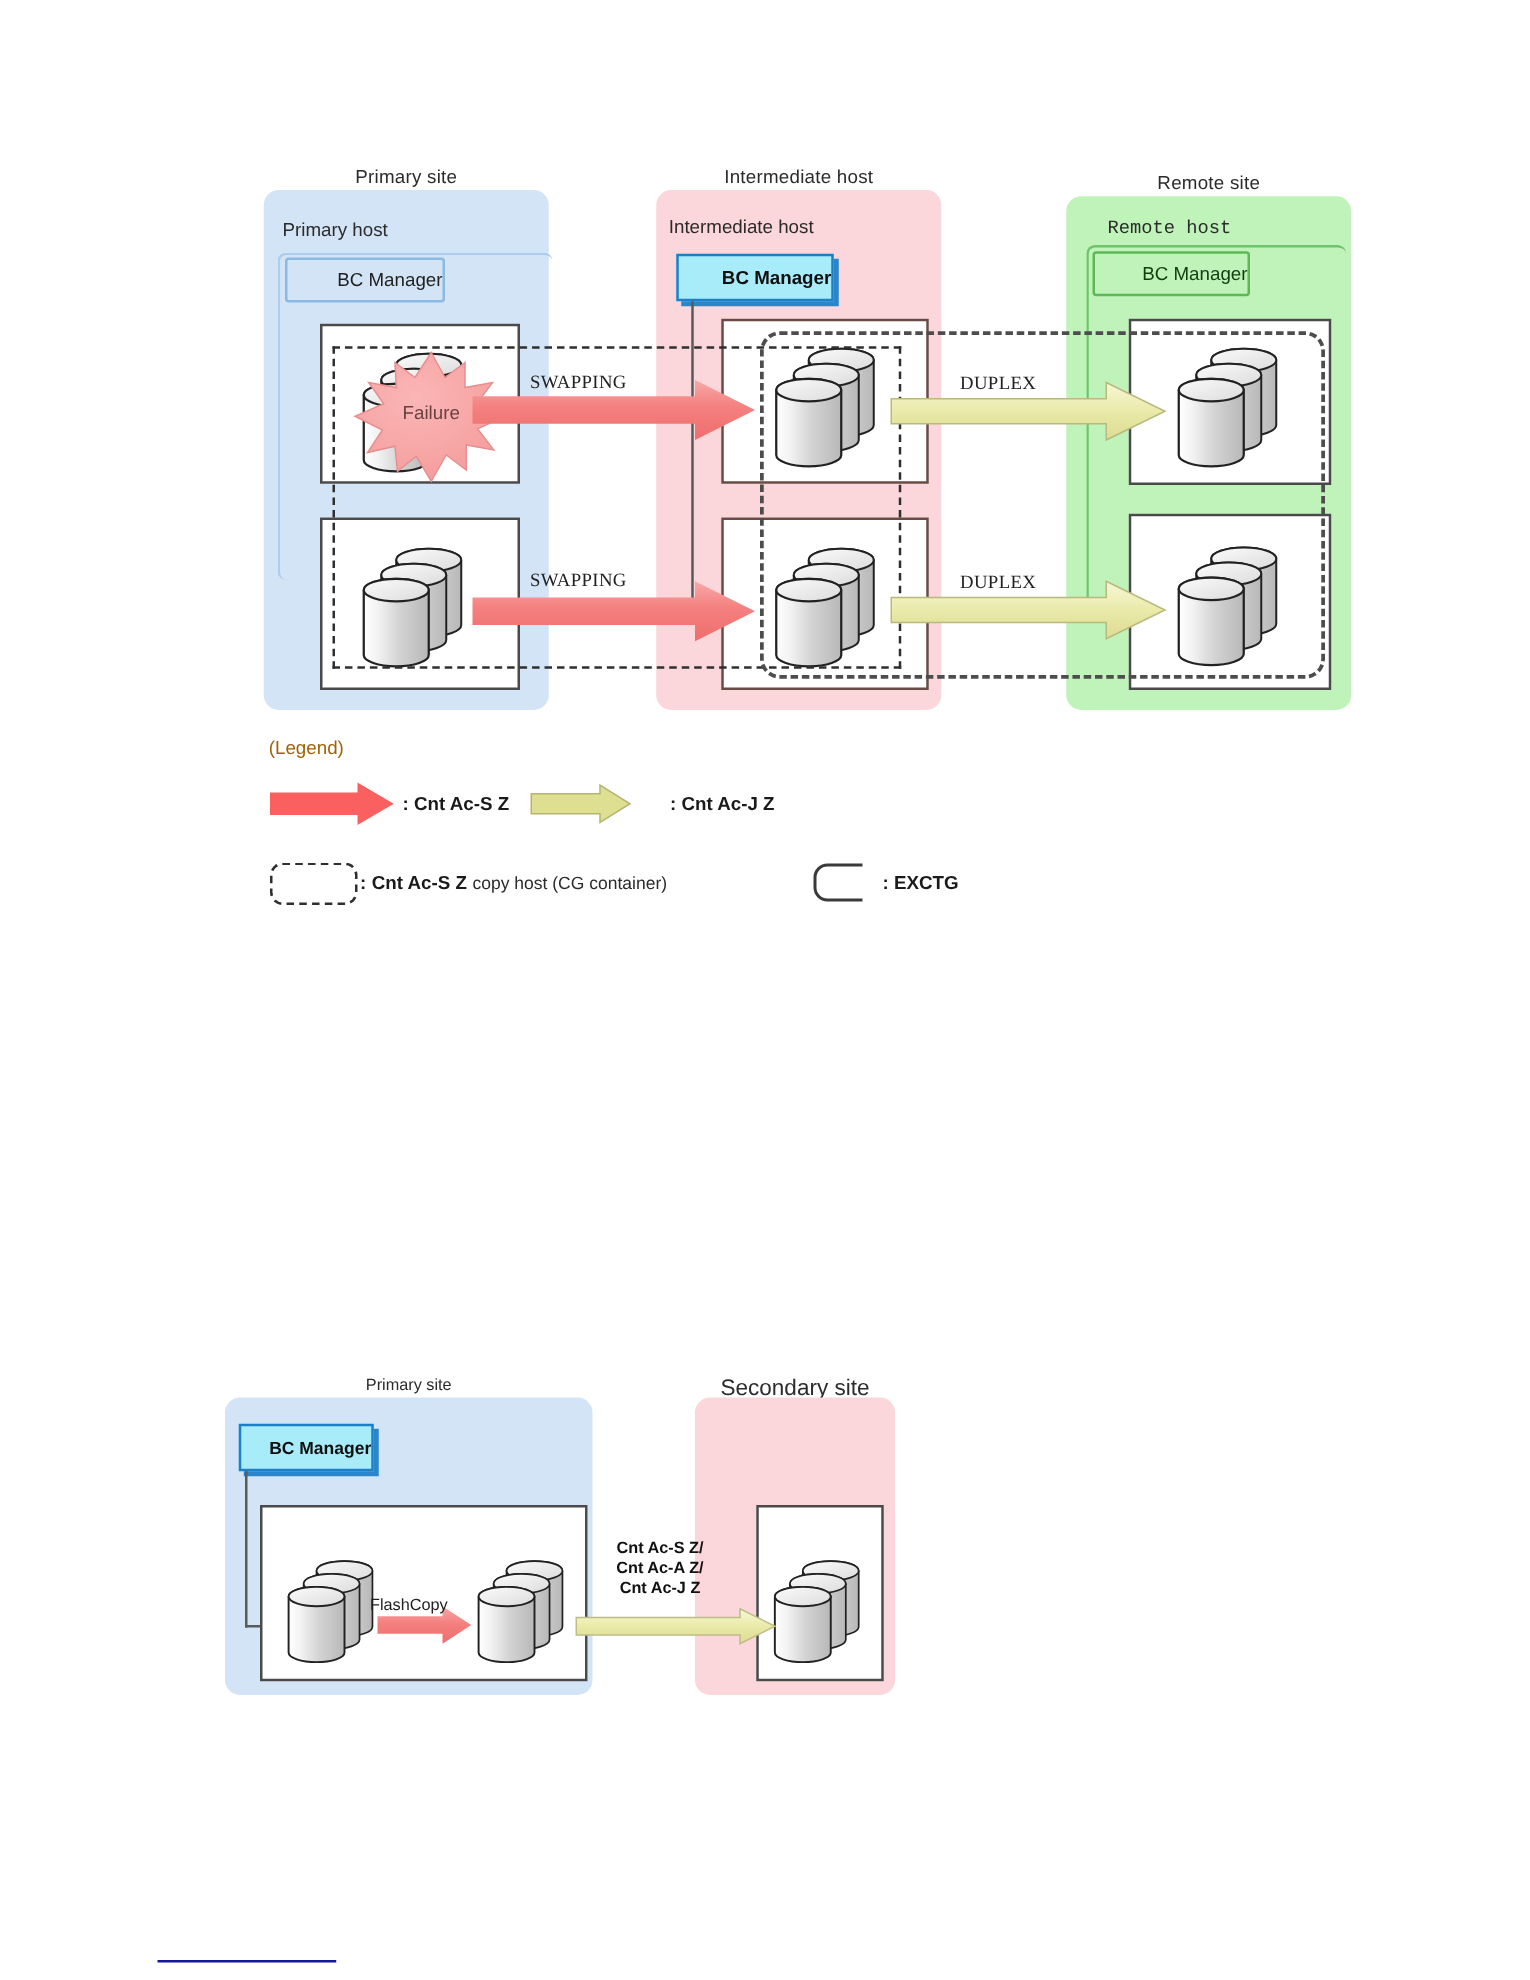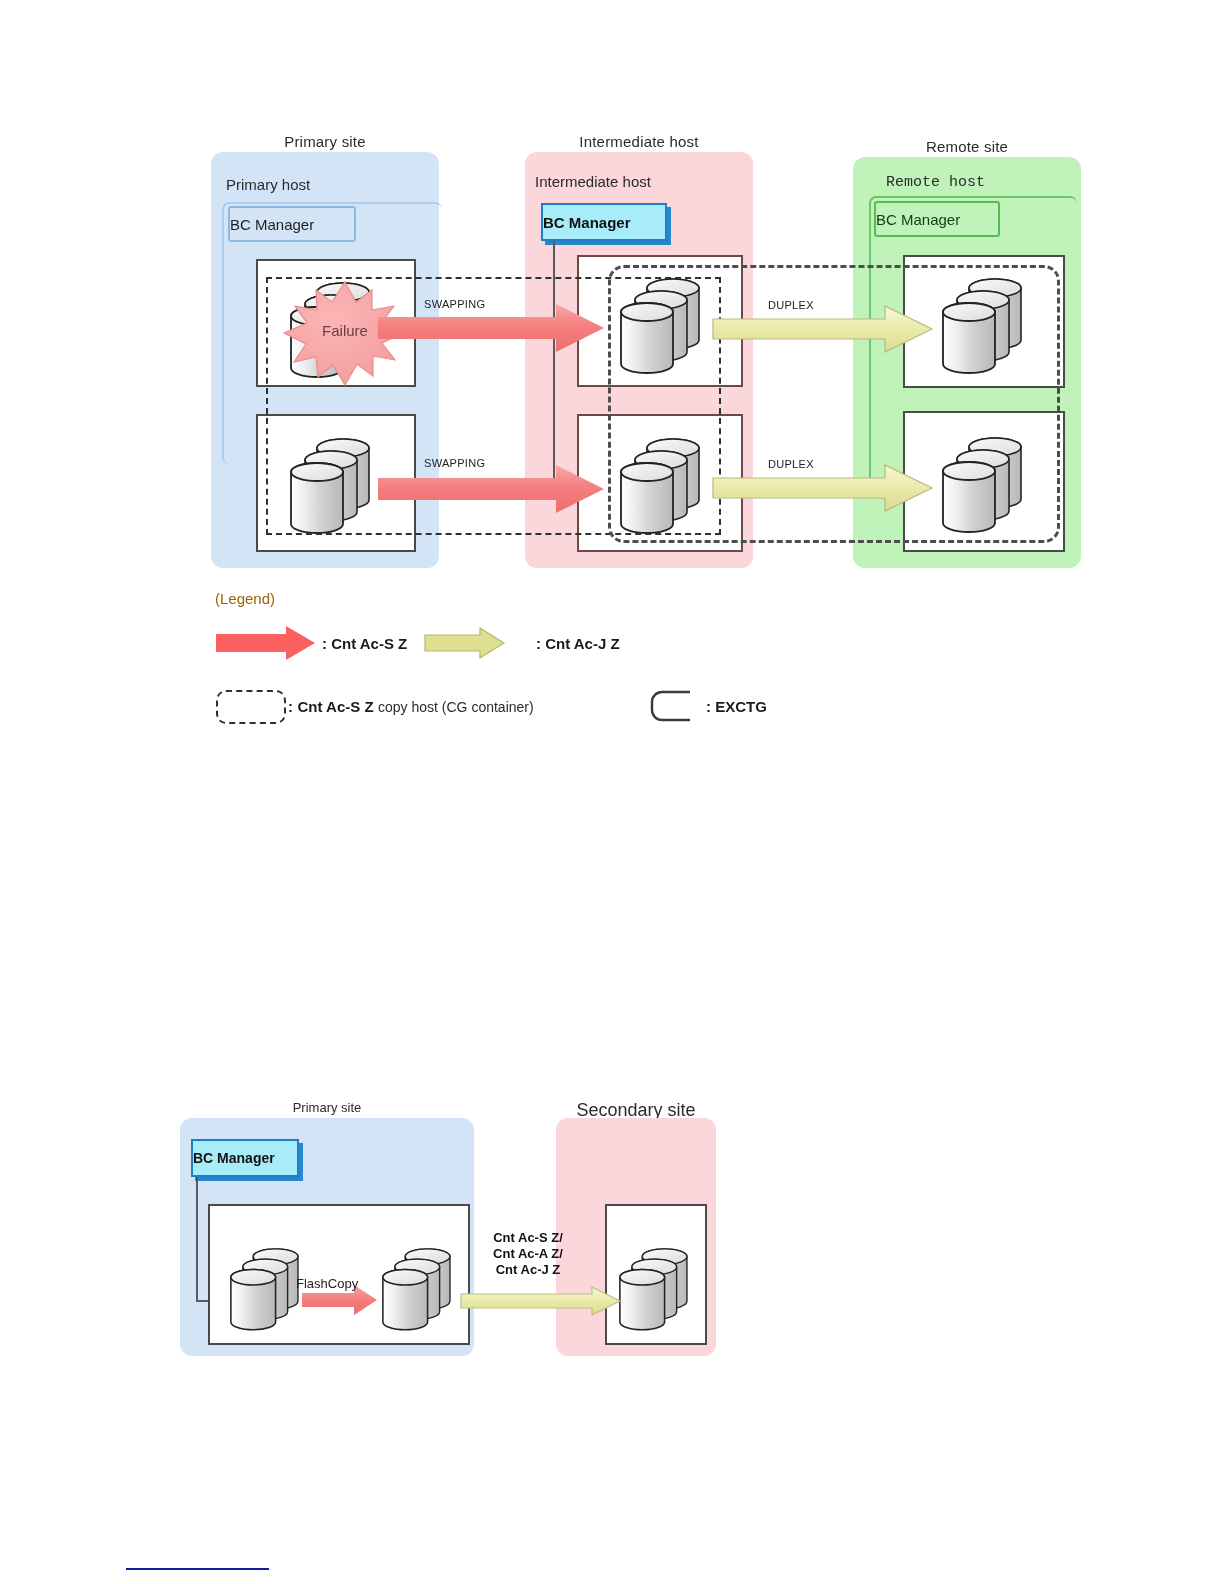--- a/index.html
+++ b/index.html
@@ -4,35 +4,35 @@
 <style>
   html,body{margin:0;padding:0;background:#ffffff;}
   body{width:1224px;height:1584px;position:relative;overflow:hidden;
        font-family:"Liberation Sans","DejaVu Sans",sans-serif;color:#1a1a1a;}
 
   .abs{position:absolute;}
 
   
   .site-label{font-size:15px;color:#2b2b2b;text-align:center;letter-spacing:.2px;}
   .host-label{font-size:15px;color:#2b2b2b;}
-  .flowlabel{font-size:11px;color:#222;letter-spacing:.3px;}
+  .flowlabel{font-size:15px;color:#222;letter-spacing:.3px;font-family:Liberation Serif, serif;}
 
   
   .site-panel{border-radius:12px;}
   .site-blue{background:#d3e4f7;}
   .site-pink{background:#fbd6da;}
   .site-green{background:#bff3b9;}
 
   
   .host-frame{border-radius:7px;background:transparent;}
   .host-blue{border:2px solid #aecdee;}
   .host-green{border:2px solid #6ec46a;}
 
   
-  .bcm{display:flex;align-items:center;justify-content:flex-start;
+  .bcm{display:flex;align-items:center;justify-content:flex-end;
        font-size:15px;box-sizing:border-box;}
   .bcm-plain-blue{border:2px solid #8ab9e4;background:transparent;color:#1f1f1f;border-radius:3px;}
   .bcm-plain-green{border:2px solid #5cb956;background:transparent;color:#113d0f;border-radius:3px;}
   .bcm-hi{background:#a8ecfa;border:2px solid #1d7fc6;color:#101010;font-weight:bold;
           box-shadow:4px 4px 0 0 #2a86cc;}
 
   
   .stbox{border:2px solid #4a4a4a;background:#ffffff;box-sizing:border-box;}
   .stbox-thin{border:2px solid #6a4a45;background:#ffffff;box-sizing:border-box;}
 

